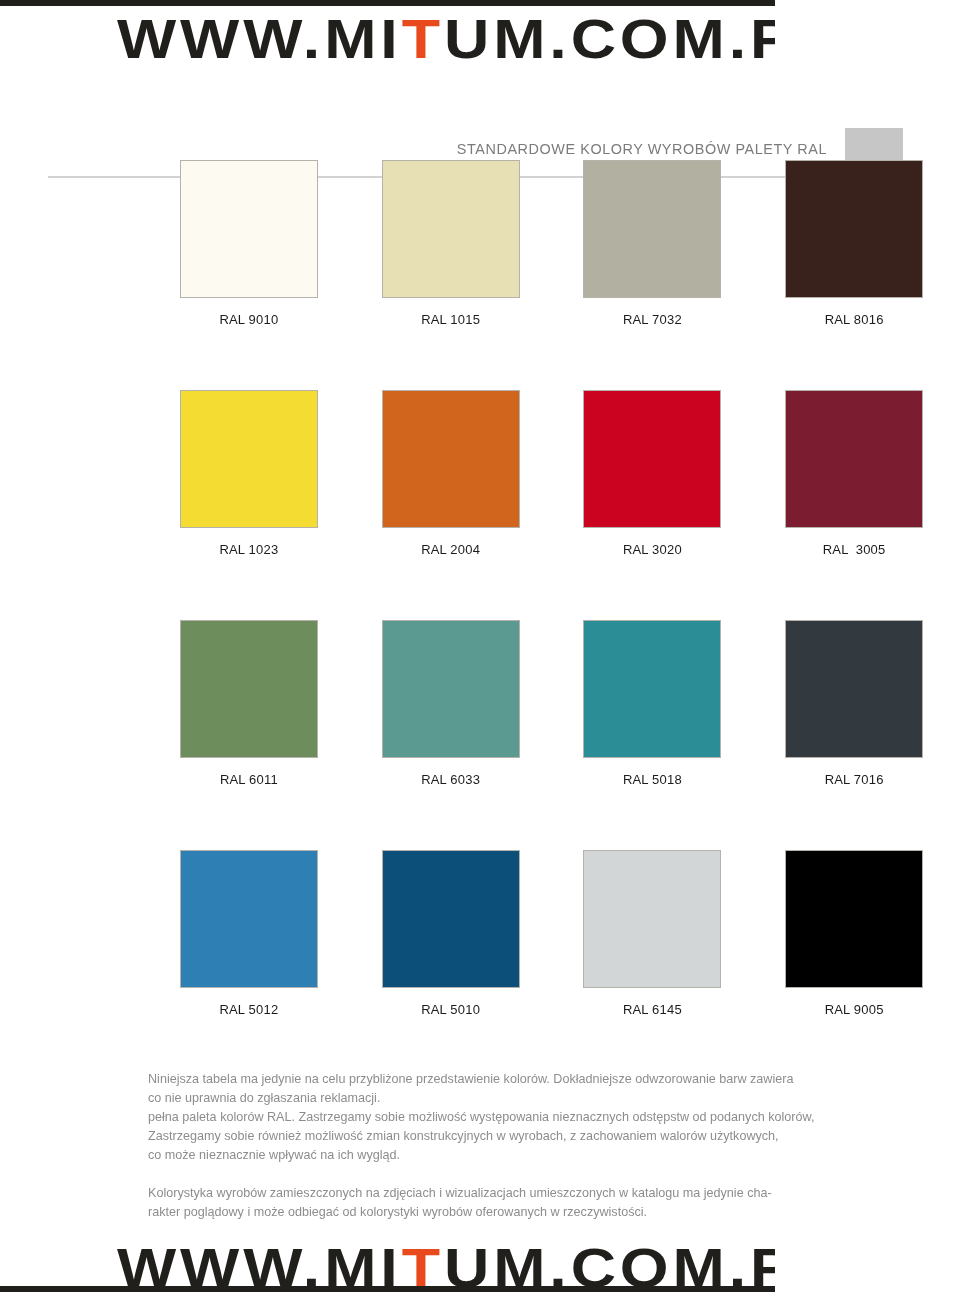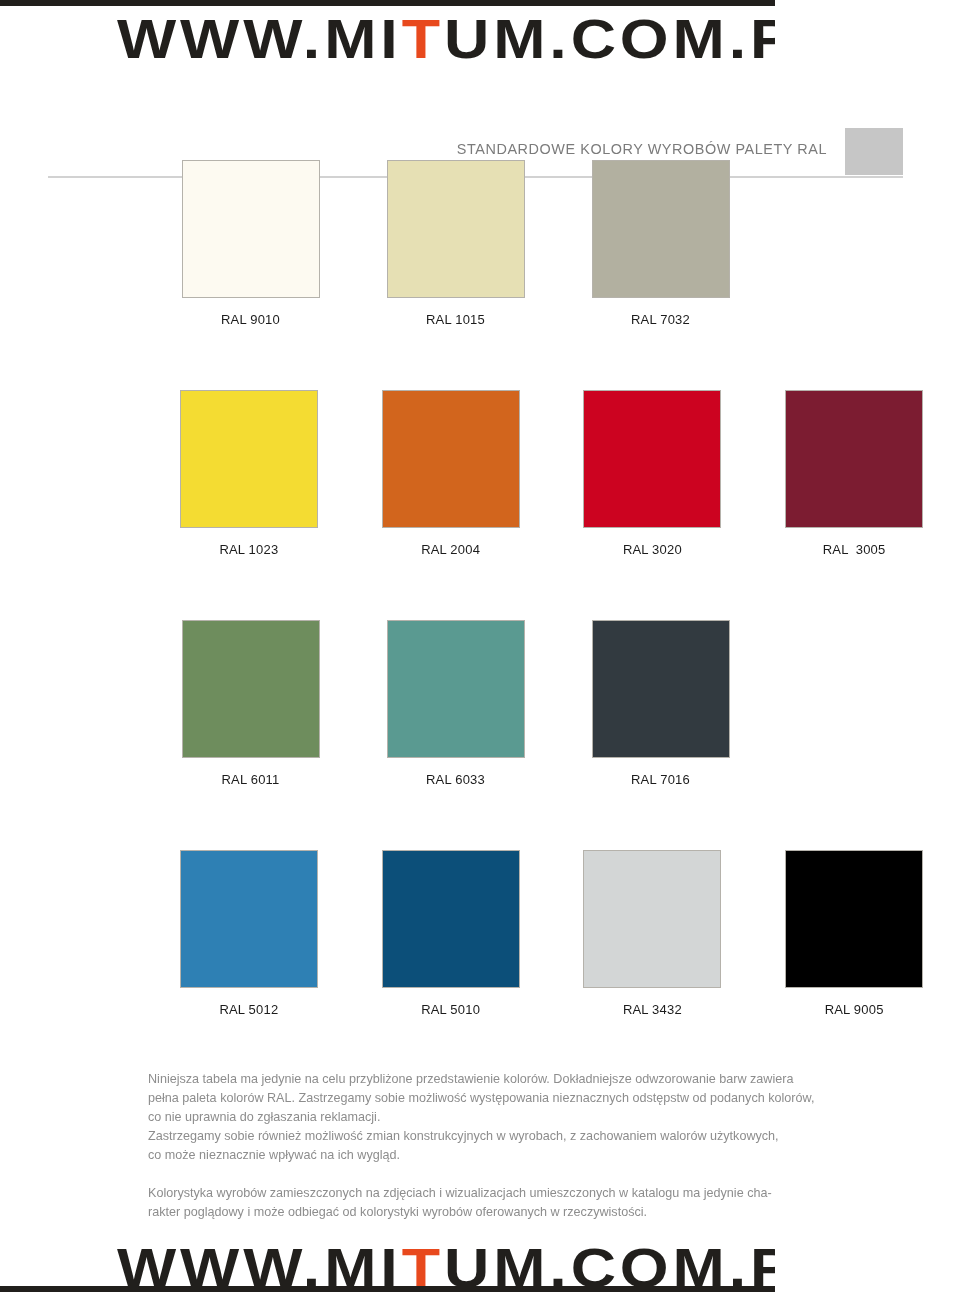--- a/index.html
+++ b/index.html
@@ -164,20 +164,24 @@
       <div class="swatch-label">RAL 9010</div>
     </div>
     <div class="swatch-cell">
       <div class="swatch-chip" style="background-color: rgb(230, 224, 180);"></div>
       <div class="swatch-label">RAL 1015</div>
     </div>
     <div class="swatch-cell">
       <div class="swatch-chip" style="background-color: rgb(178, 176, 160);"></div>
       <div class="swatch-label">RAL 7032</div>
     </div>
+    <div class="swatch-cell">
+      <div class="swatch-chip" style="background-color: rgb(58, 34, 28);"></div>
+      <div class="swatch-label">RAL 8016</div>
+    </div>
   </div>
 
   <div class="swatch-row">
     <div class="swatch-cell">
       <div class="swatch-chip" style="background-color: rgb(244, 220, 50);"></div>
       <div class="swatch-label">RAL 1023</div>
     </div>
     <div class="swatch-cell">
       <div class="swatch-chip" style="background-color: rgb(210, 101, 29);"></div>
       <div class="swatch-label">RAL 2004</div>
@@ -195,50 +199,54 @@
   <div class="swatch-row">
     <div class="swatch-cell">
       <div class="swatch-chip" style="background-color: rgb(110, 141, 93);"></div>
       <div class="swatch-label">RAL 6011</div>
     </div>
     <div class="swatch-cell">
       <div class="swatch-chip" style="background-color: rgb(90, 154, 145);"></div>
       <div class="swatch-label">RAL 6033</div>
     </div>
     <div class="swatch-cell">
+      <div class="swatch-chip" style="background-color: rgb(43, 142, 151);"></div>
+      <div class="swatch-label">RAL 5018</div>
+    </div>
+    <div class="swatch-cell">
       <div class="swatch-chip" style="background-color: rgb(50, 58, 64);"></div>
       <div class="swatch-label">RAL 7016</div>
     </div>
   </div>
 
   <div class="swatch-row">
     <div class="swatch-cell">
       <div class="swatch-chip" style="background-color: rgb(46, 128, 180);"></div>
       <div class="swatch-label">RAL 5012</div>
     </div>
     <div class="swatch-cell">
       <div class="swatch-chip" style="background-color: rgb(12, 79, 121);"></div>
       <div class="swatch-label">RAL 5010</div>
     </div>
     <div class="swatch-cell">
       <div class="swatch-chip" style="background-color: rgb(211, 214, 214);"></div>
-      <div class="swatch-label">RAL 3432</div>
+      <div class="swatch-label">RAL 6145</div>
     </div>
     <div class="swatch-cell">
       <div class="swatch-chip" style="background-color: rgb(0, 0, 0);"></div>
       <div class="swatch-label">RAL 9005</div>
     </div>
   </div>
 
 </div>
 
 <div class="disclaimer">
   <p>Niniejsza tabela ma jedynie na celu przybliżone przedstawienie kolorów. Dokładniejsze odwzorowanie barw zawiera</p>
+  <p>co nie uprawnia do zgłaszania reklamacji.</p>
   <p>pełna paleta kolorów RAL. Zastrzegamy sobie możliwość występowania nieznacznych odstępstw od podanych kolorów,</p>
-  <p>co nie uprawnia do zgłaszania reklamacji.</p>
   <p>Zastrzegamy sobie również możliwość zmian konstrukcyjnych w wyrobach, z zachowaniem walorów użytkowych,</p>
   <p>co może nieznacznie wpływać na ich wygląd.</p>
   <div class="para-gap"></div>
   <p>Kolorystyka wyrobów zamieszczonych na zdjęciach i wizualizacjach umieszczonych w katalogu ma jedynie cha-</p>
   <p>rakter poglądowy i może odbiegać od kolorystyki wyrobów oferowanych w rzeczywistości.</p>
 </div>
 
 <div class="banner banner-bottom">
   <div class="brand-wordmark" style="color: rgb(33, 31, 28);">
     <span>WWW.MI</span><span class="accent" style="color: rgb(232, 73, 29);">T</span><span>UM.COM.PL</span>

